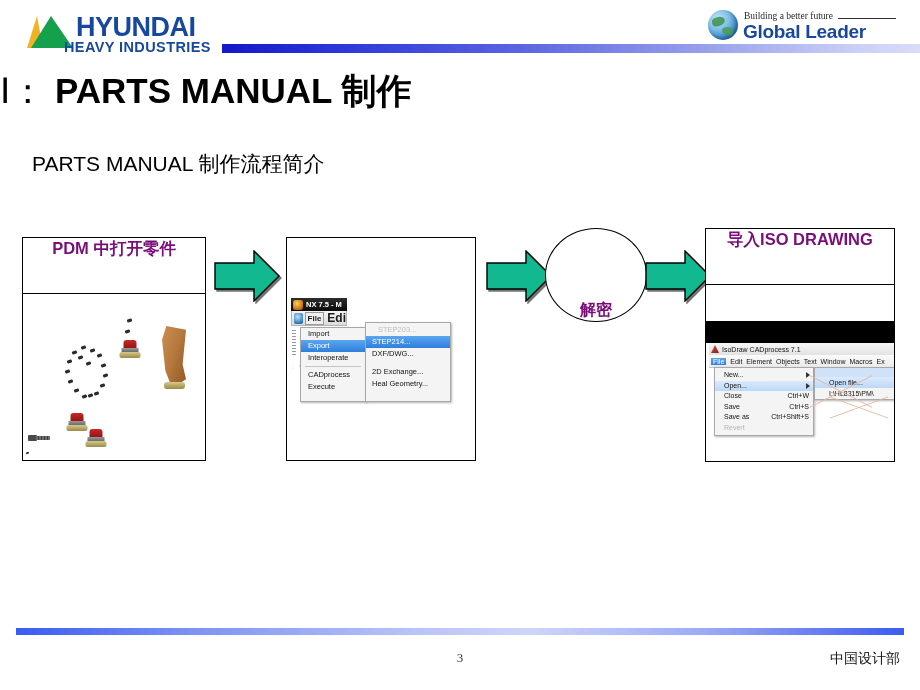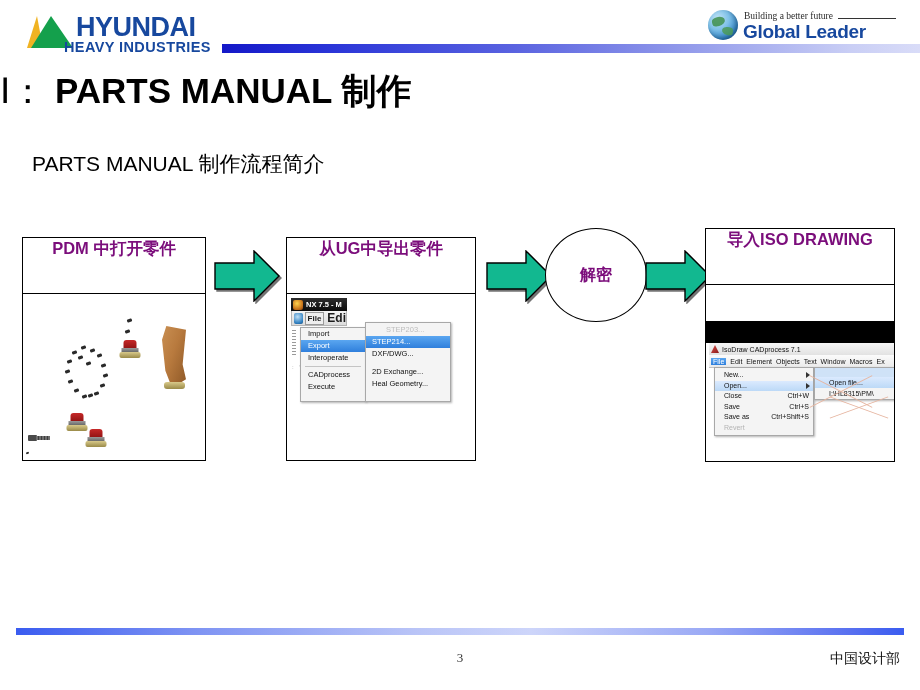--- a/index.html
+++ b/index.html
@@ -53,21 +53,21 @@
      border-bottom:1.6px solid #000;box-sizing:border-box;
      display:flex;align-items:flex-start;justify-content:center;}
   .box-hd-txt{font-size:16.5px;font-weight:bold;color:#7b0d7b;white-space:nowrap;}
   .box-body{position:absolute;left:0;top:56px;right:0;bottom:0;overflow:hidden;background:#fff;}
 
   .arrow{position:absolute;width:66px;height:52px;
      filter:drop-shadow(2.5px 2.5px 0px rgba(0,0,0,.55));}
   .arrow svg{display:block;}
 
   .circle{position:absolute;width:100px;height:92px;border:1.6px solid #000;border-radius:50%;
-     background:#fff;display:flex;align-items:center;justify-content:center;}
+     background:#fff;display:flex;align-items:flex-end;justify-content:center;}
   .circle-txt{font-size:16px;font-weight:bold;color:#7b0d7b;}
 
   
   .cad{position:absolute;inset:0;background:#fff;}
   .valve{position:absolute;}
   .valve .cap{position:absolute;left:50%;top:0;transform:translateX(-50%);
      width:13px;height:9px;background:linear-gradient(to bottom,#c62828,#8e1212);border-radius:3px 3px 1px 1px;}
   .valve .mid{position:absolute;left:50%;top:8px;transform:translateX(-50%);
      width:17px;height:5px;background:linear-gradient(to bottom,#9a9a9a,#5d5d5d);}
   .valve .base{position:absolute;left:50%;top:12px;transform:translateX(-50%);
@@ -103,21 +103,21 @@
      background:#f4f4f4;border:1px solid #a8a8a8;box-sizing:border-box;
      box-shadow:1px 1px 2px rgba(0,0,0,.3);}
   .nx-menu div{font-size:7.5px;color:#111;padding:1px 0 1px 7px;line-height:10px;white-space:nowrap;}
   .nx-menu .sel{background:linear-gradient(to bottom,#5aa6f0,#2f7fdc);color:#fff;}
   .nx-menu .sep{padding:0;margin:2px 4px;height:1px;background:#c4c4c4;line-height:0;}
   .nx-sub{position:absolute;left:78px;top:28px;width:86px;height:80px;
      background:#f4f4f4;border:1px solid #a8a8a8;box-sizing:border-box;
      box-shadow:1px 1px 2px rgba(0,0,0,.3);padding-top:13px;}
   .nx-sub div{font-size:7.5px;color:#111;padding:1px 0 1px 6px;line-height:10px;white-space:nowrap;}
   .nx-sub .sel{background:linear-gradient(to bottom,#5aa6f0,#2f7fdc);color:#fff;}
-  .nx-sub .ghost{color:#bdbdbd;position:absolute;top:1px;left:14px;text-align:right;}
+  .nx-sub .ghost{color:#bdbdbd;position:absolute;top:1px;left:6px;text-align:right;}
   .nx-sub .gap{height:6px;padding:0;}
   .nx-dots{position:absolute;left:5px;top:36px;width:4px;height:26px;
      background:repeating-linear-gradient(to bottom,#9a9a9a 0 1px,transparent 1px 3px);}
   .nx-ticks{position:absolute;left:5px;top:70px;font-size:6px;color:#999;letter-spacing:2px;}
 
   
   .iso{position:absolute;inset:0;background:#fff;}
   .iso-black{position:absolute;left:0;top:0;width:100%;height:22px;background:#000;}
   .iso-tbar{position:absolute;left:3px;top:22px;right:0;height:12px;
      background:linear-gradient(to bottom,#f7f7f7,#e2e2e2);display:flex;align-items:center;
@@ -231,23 +231,20 @@
     </div>
   </div>
 
   <div class="arrow" style="left:214px;top:250px;">
     <svg width="66" height="52" viewBox="0 0 66 52">
         <polygon points="1,13 40,13 40,1 65,26 40,51 40,39 1,39" fill="#12b890" stroke="#000" stroke-width="1.4"></polygon>
       </svg>
   </div>
 
   <div class="box" style="left:286px;top:237px;width:190px;height:224px;">
-    <div class="box-hd">
-      <span class="box-hd-txt">从UG中导出零件</span>
-    </div>
     <div class="box-body">
       <div class="nx">
         <div class="nx-title">
           <span class="ic"></span>
           <span>NX 7.5 - M</span>
         </div>
         <div class="nx-tb">
           <span class="ic2"></span>
           <span class="nx-file">File</span>
           <span class="nx-edit">Edi</span>

